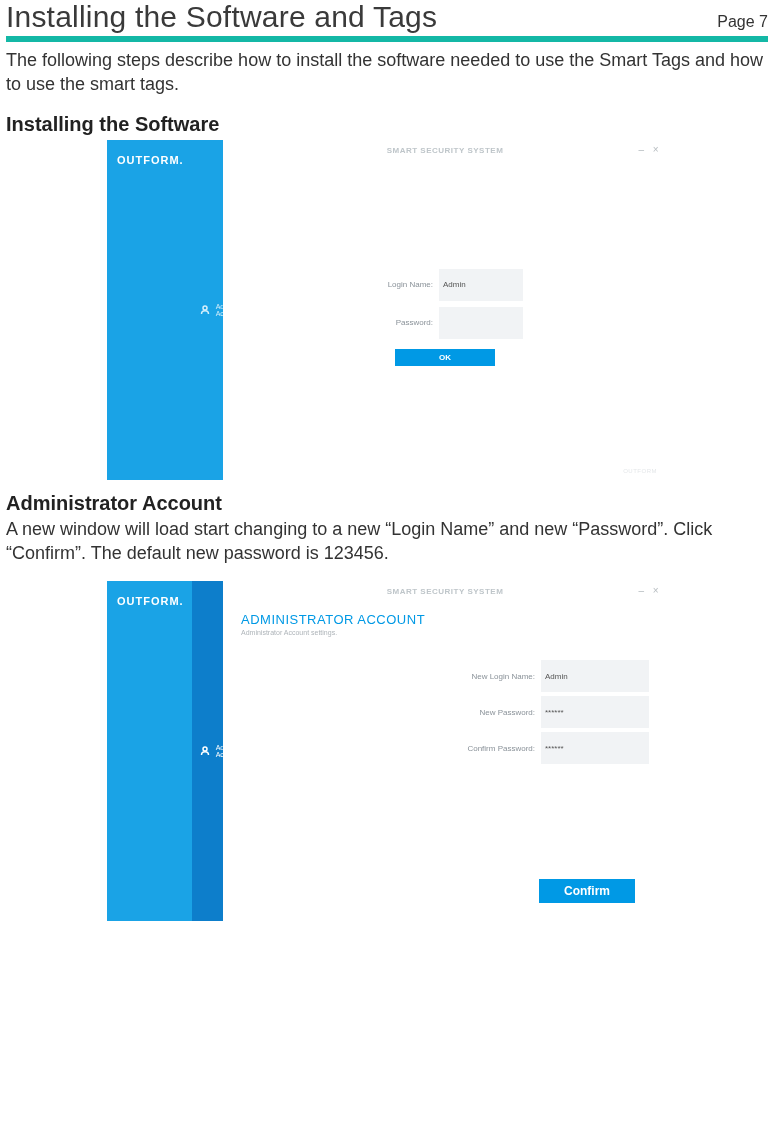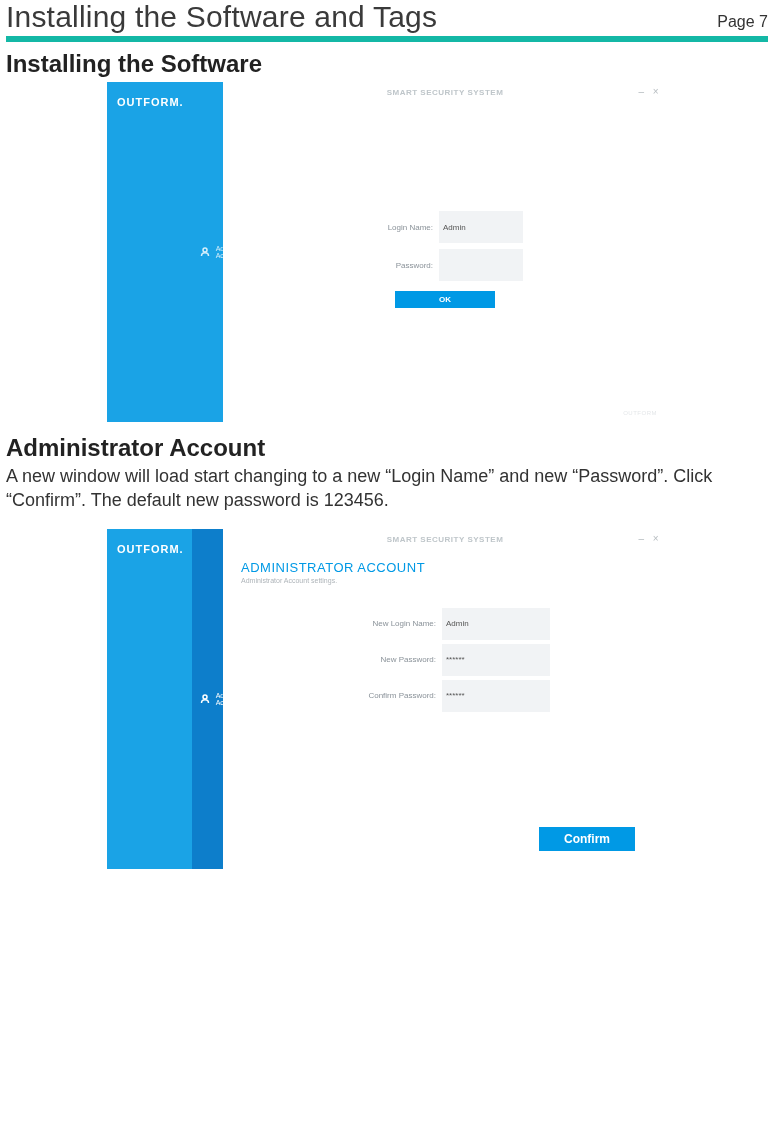--- a/index.html
+++ b/index.html
@@ -25,21 +25,21 @@
     letter-spacing: 0.2px;
   }
   .page-num { font-size: 16px; color: #333; }
   .intro, .body-text {
     font-size: 18px;
     line-height: 1.35;
     color: #333;
     margin-bottom: 16px;
   }
   .section-heading {
-    font-size: 24px;
+    font-size: 20px;
     font-weight: 700;
     color: #222;
     margin-top: 8px;
     margin-bottom: 2px;
   }
 
   
   .shot {
     width: 560px;
     margin: 4px auto 12px auto;
@@ -170,21 +170,21 @@
   .admin-sub {
     font-size: 7px;
     color: #aeb4b9;
     margin-top: 2px;
     margin-bottom: 24px;
   }
   .admin-fields {
     display: flex;
     flex-direction: column;
     gap: 4px;
-    align-items: center;
+    align-items: flex-end;
   }
   .admin-fields .field-row label { width: 96px; }
   .admin-fields .inp { width: 108px; }
   .confirm-btn {
     position: absolute;
     right: 32px;
     bottom: 18px;
     background: #0099e5;
     color: #fff;
     border: none;
@@ -198,20 +198,21 @@
 </head>
 <body>
 
 <div class="page">
 
   <div class="title-row">
     <h1>Installing the Software and Tags</h1>
     <span class="page-num">Page 7</span>
   </div>
 
+  <p class="intro">The following steps describe how to install the software needed to use the Smart Tags and how to use the smart tags.</p>
 
   <div class="section-heading">Installing the Software</div>
 
   <div class="shot shot-a">
     <div class="sidebar">
       <div class="sb-logo">OUTFORM.</div>
 
       <div class="sb-item">
         <span class="sb-ico">
             <svg viewBox="0 0 10 10">

